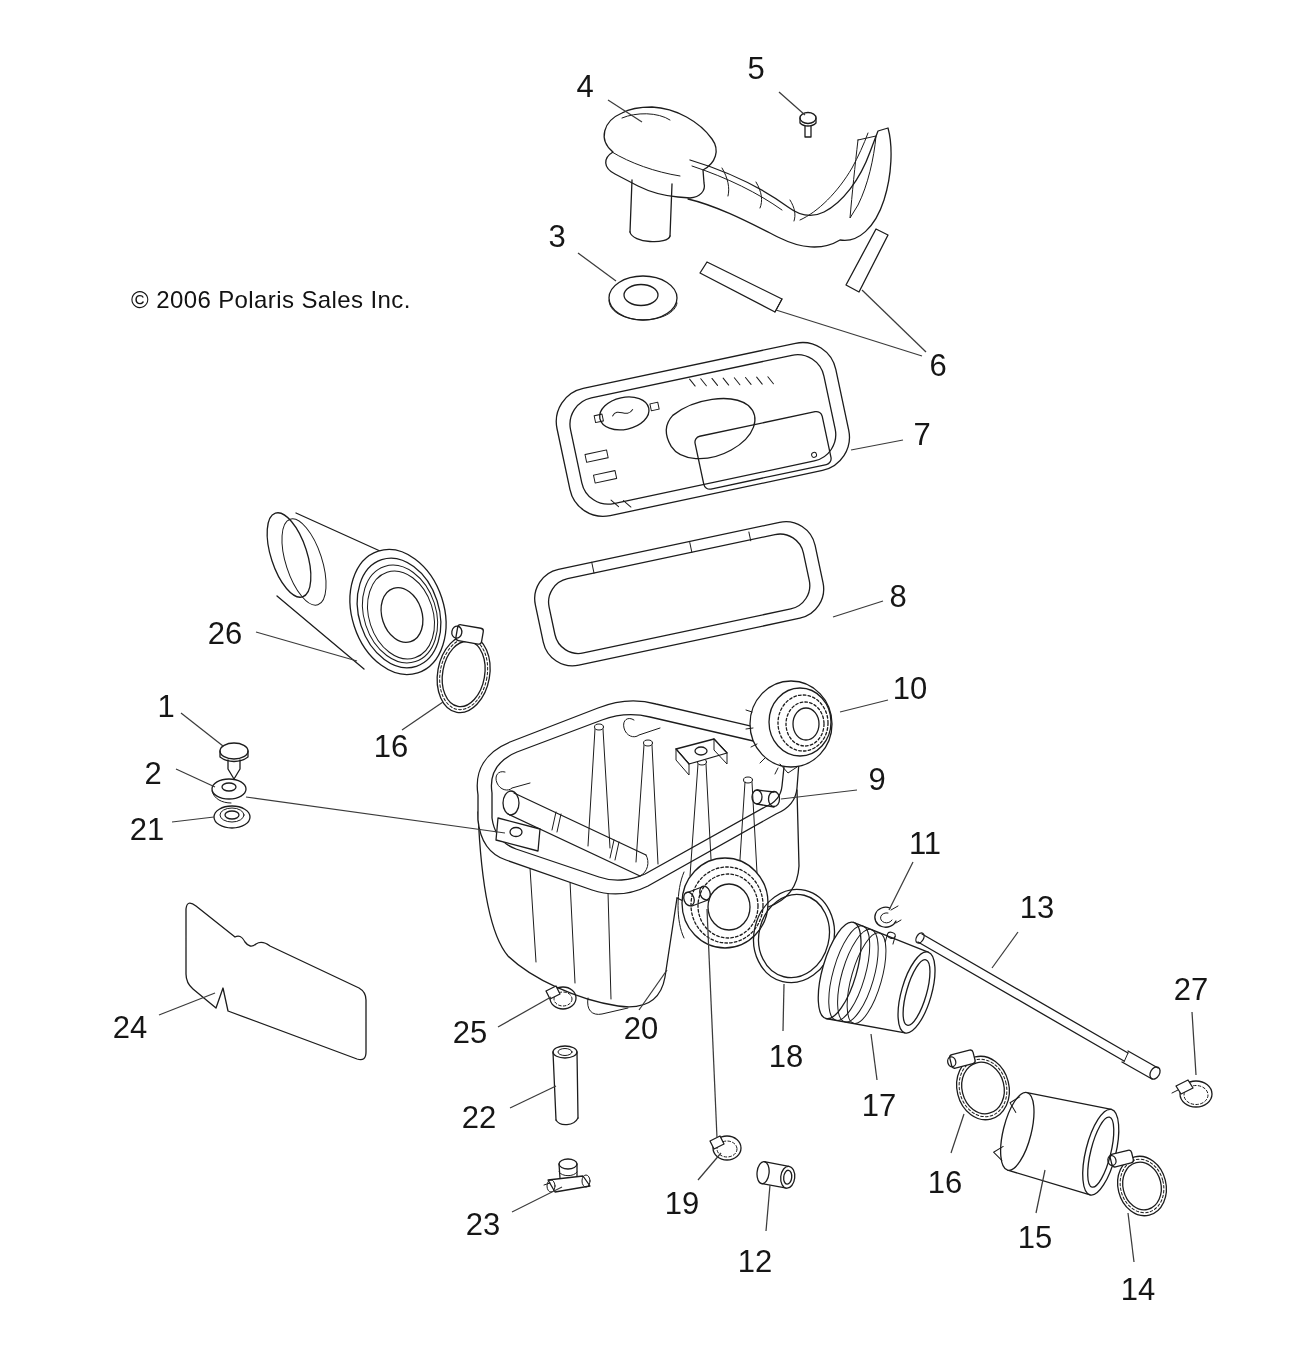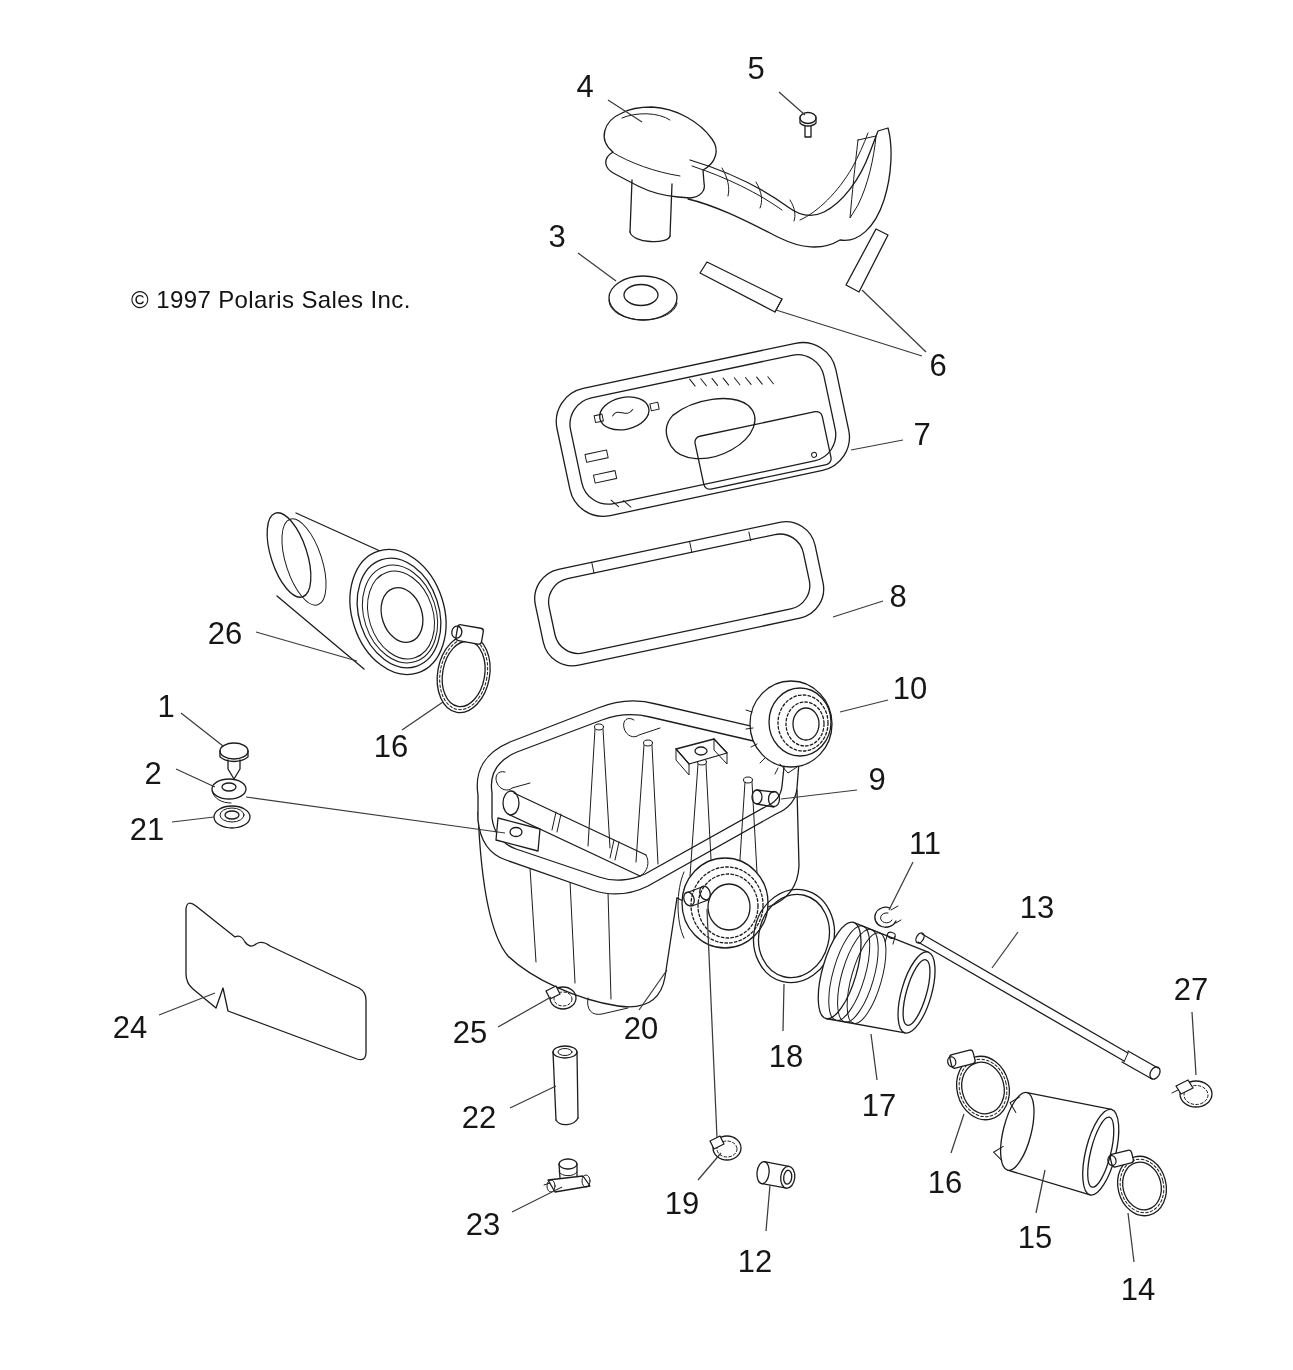--- a/index.html
+++ b/index.html
@@ -13,21 +13,21 @@
   .fine{stroke-width:1;}
   .callout{font:31px "Liberation Sans",sans-serif;fill:#161616;text-anchor:middle;}
   .leader{stroke:#3b3b3b;stroke-width:1.25;fill:none;}
   #copyright{position:absolute;left:131px;top:286px;font-size:24px;letter-spacing:.4px;
              color:#121212;white-space:nowrap;}
 </style>
 </head>
 <body>
 
 <div id="page">
-  <div id="copyright">© 1997 Polaris Sales Inc.</div>
+  <div id="copyright">© 2006 Polaris Sales Inc.</div>
 
   <svg id="diagram-svg" width="1293" height="1370" viewBox="0 0 1293 1370" xmlns="http://www.w3.org/2000/svg">
 
     <g class="part">
       <path d="M 622,113 C 603,121 598,140 613,152 C 603,158 603,168 615,174 L 638,186
                C 652,193 666,196 678,197 L 690,198 C 700,197 706,191 704,183 L 703,170
                C 716,163 720,150 712,139 C 700,122 676,108 652,107 C 640,107 629,109 622,113 Z"></path>
       <path class="fine" d="M 622,118 C 636,112 658,112 670,120"></path>
       <path class="fine" d="M 612,152 C 630,163 655,172 680,176"></path>
 

